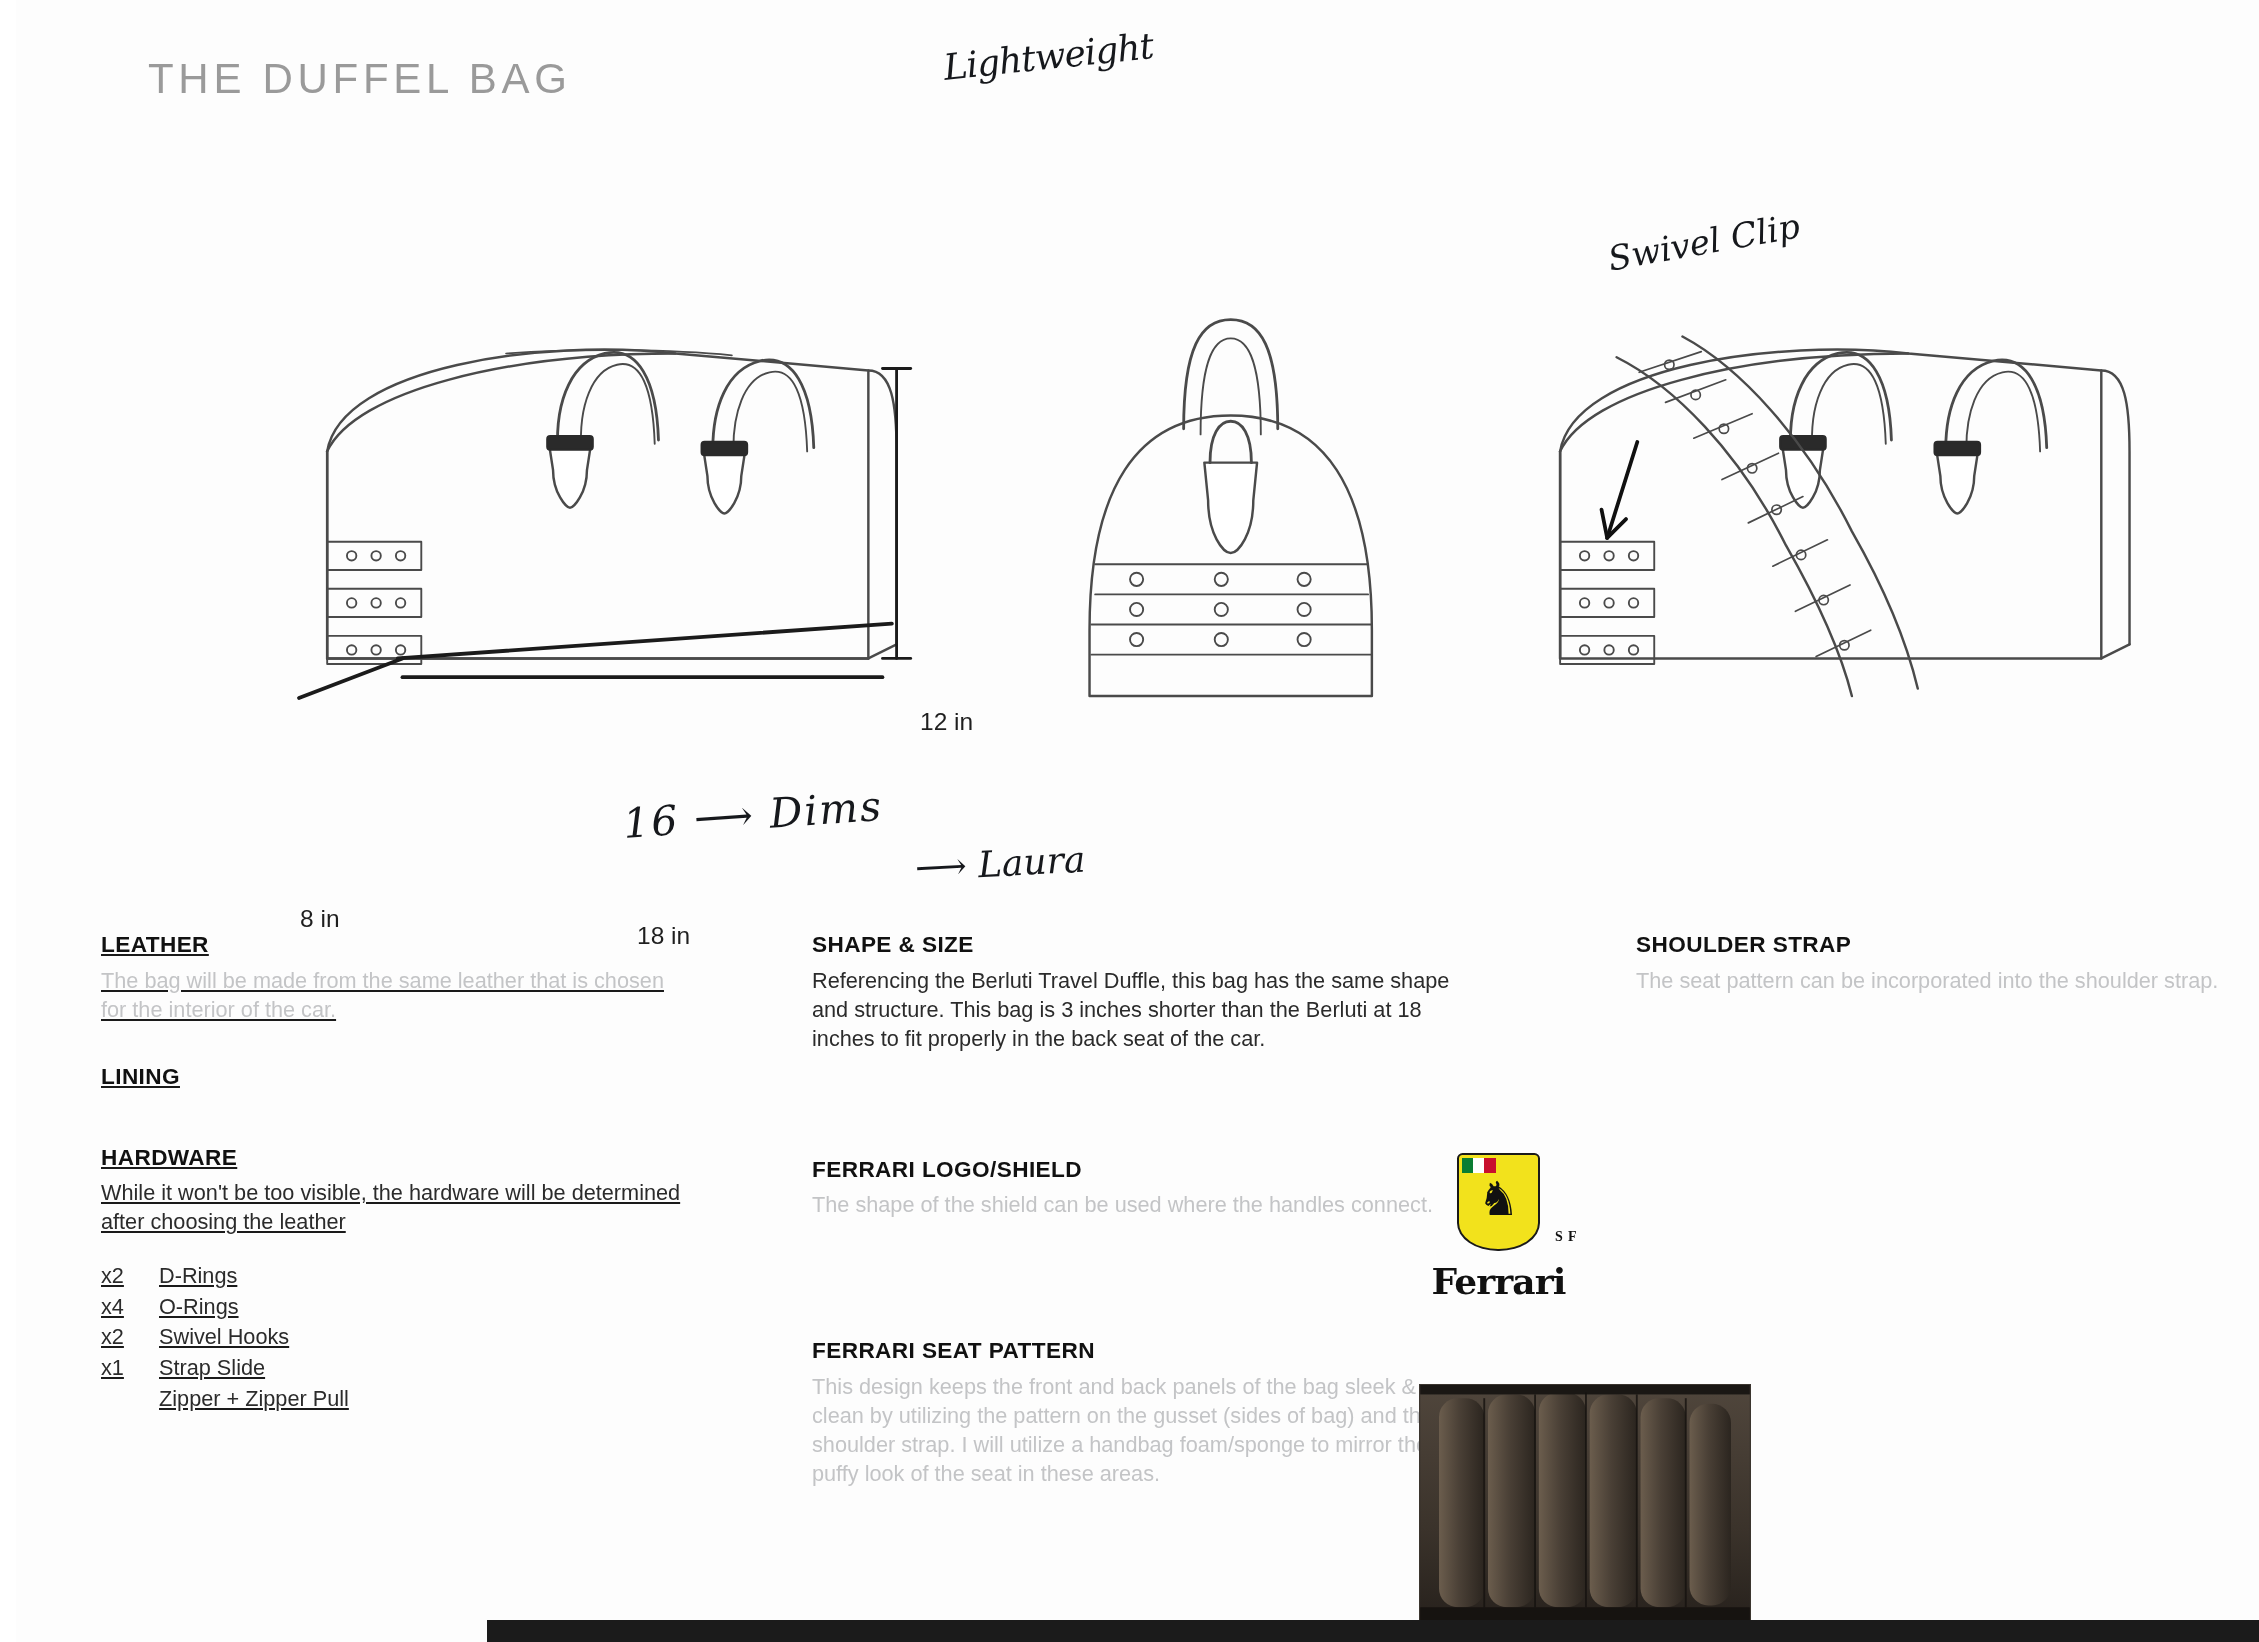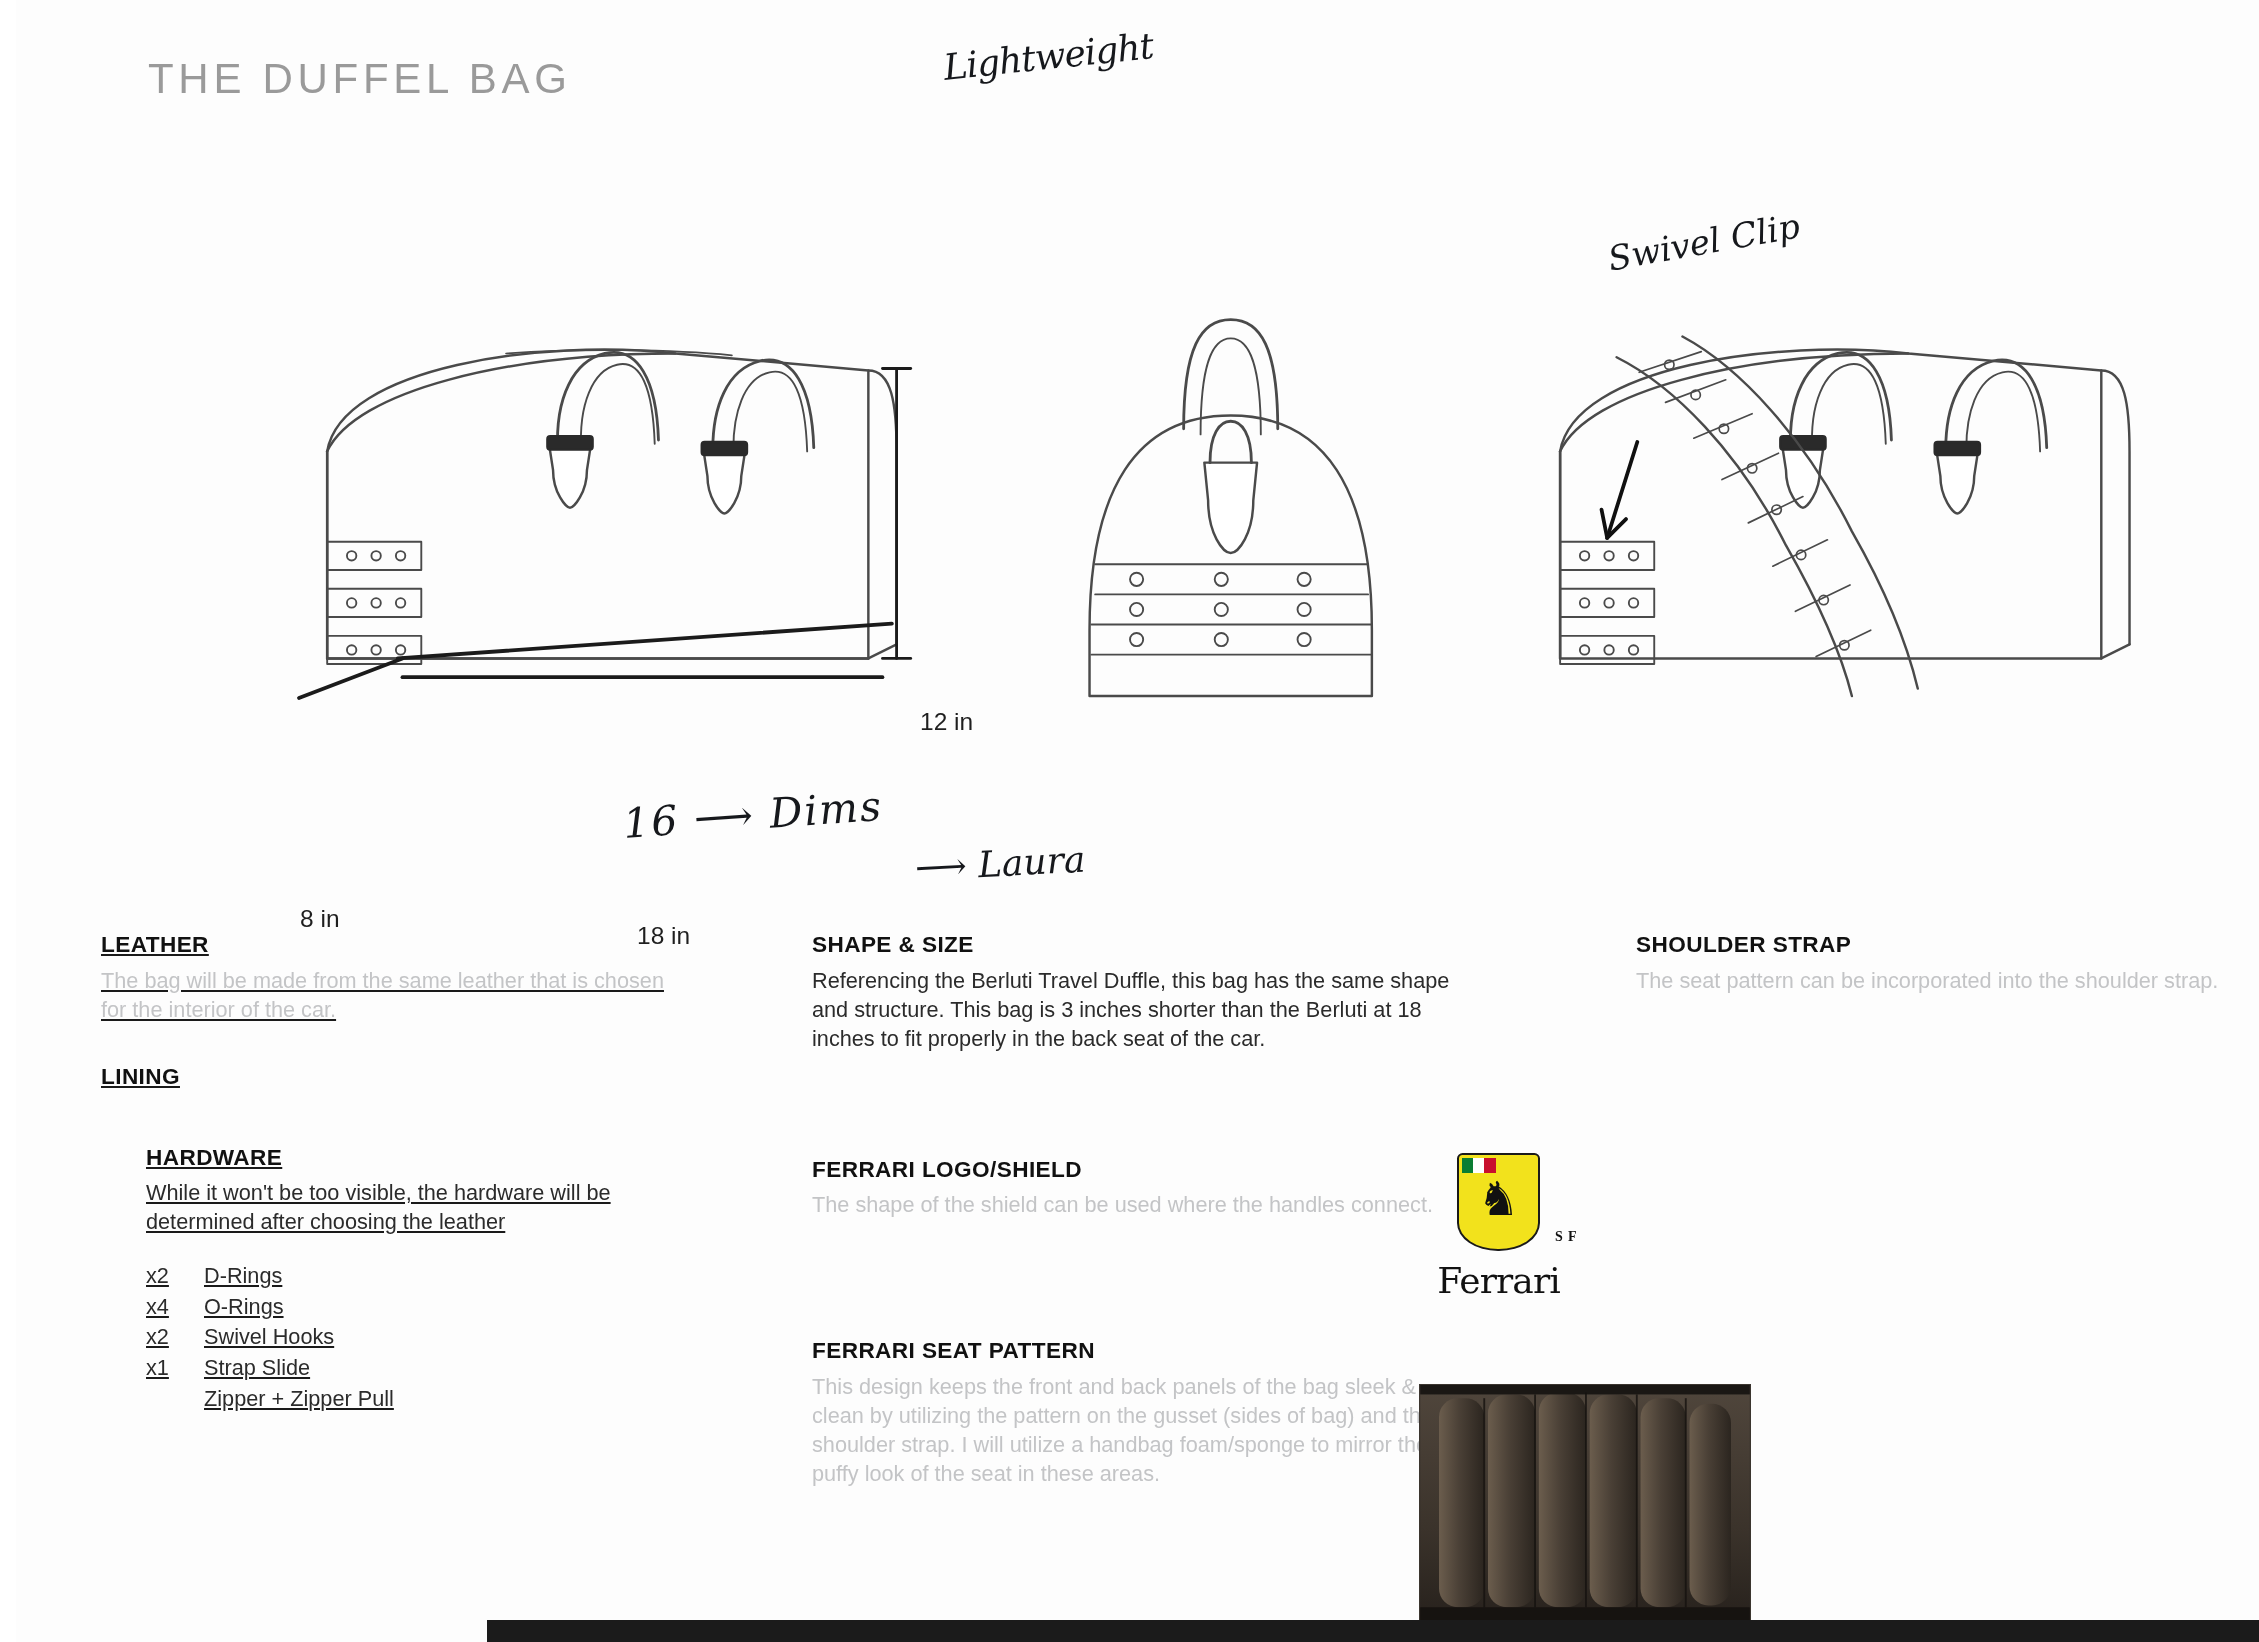--- a/index.html
+++ b/index.html
@@ -176,21 +176,21 @@
     text-align: right;
     font-size: 14px;
     font-weight: bold;
     letter-spacing: 0.9px;
     color: #111;
     font-family: "Liberation Serif", serif;
   }
   .ferrari-word {
     margin-top: 9.4px;
     font-family: "DejaVu Serif", serif;
-    font-weight: normal;
+    font-weight: bold;
     font-size: 36px;
     letter-spacing: -0.9px;
     color: #111;
   }
 
   
   .seat-photo {
     position: absolute;
     left: 1403px;
     top: 1384px;
@@ -361,21 +361,21 @@
   <div class="col col-1">
     <div class="section">
       <div class="sec-head">LEATHER</div>
       <p class="sec-body faded">The bag will be made from the same leather that is chosen for the interior of the car.</p>
     </div>
 
     <div class="section" style="margin-top:40px;">
       <div class="sec-head">LINING</div>
     </div>
 
-    <div class="section" style="margin-top:55px;margin-left:45px;">
+    <div class="section" style="margin-top:55px;">
       <div class="sec-head">HARDWARE</div>
       <p class="sec-body">While it won't be too visible, the hardware will be determined after choosing the leather</p>
       <ul class="hw-list">
         <li>
           <span class="hw-qty">x2</span>
           <span>D-Rings</span>
         </li>
         <li>
           <span class="hw-qty">x4</span>
           <span>O-Rings</span>

